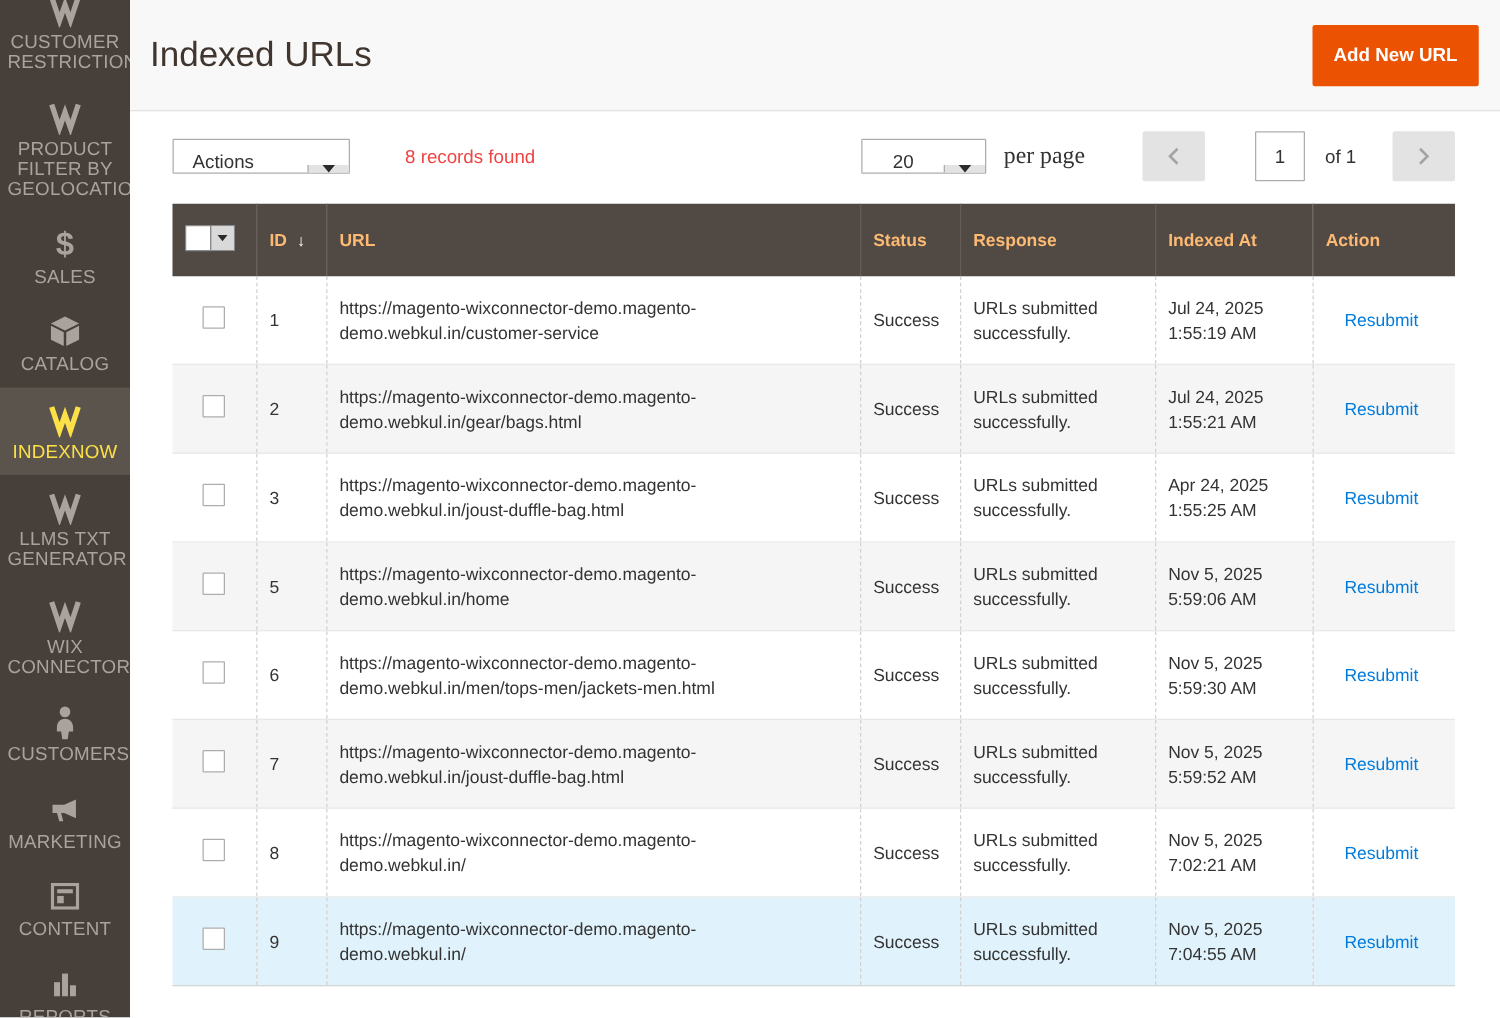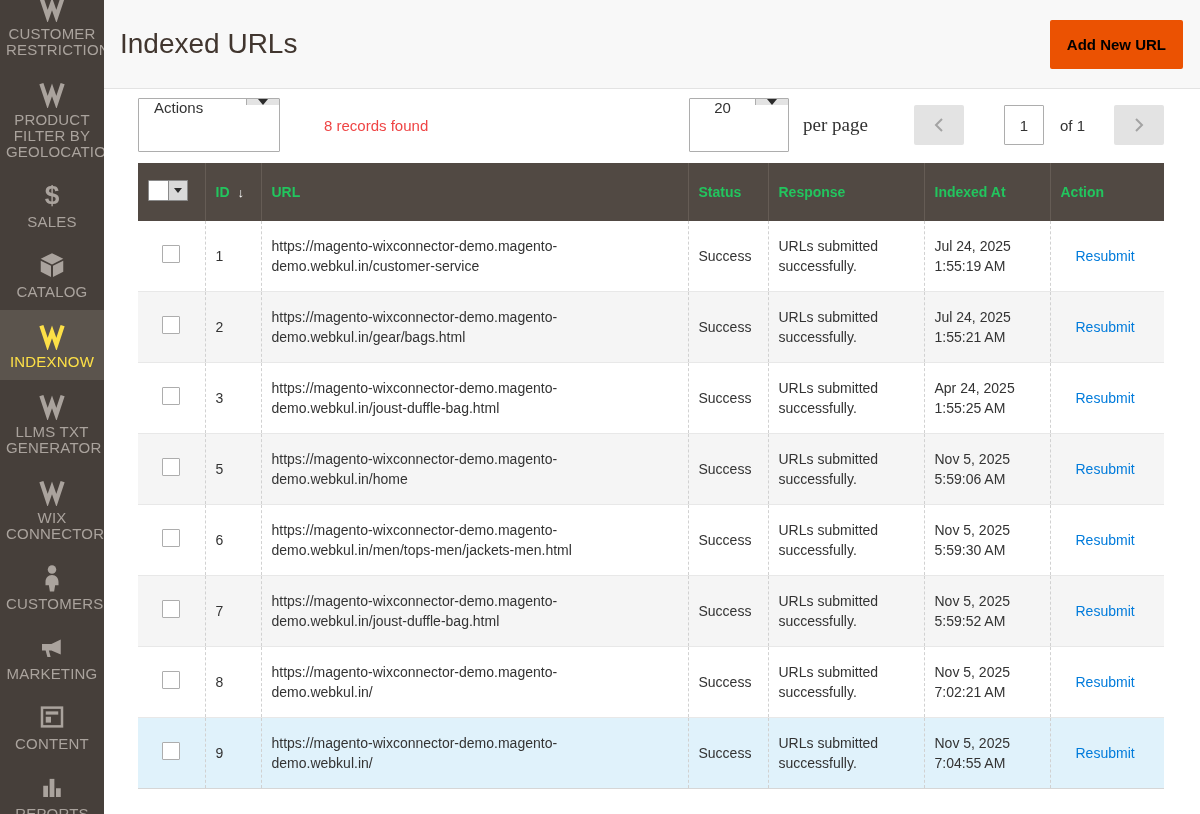--- a/index.html
+++ b/index.html
@@ -32,33 +32,33 @@
 
   .page-header {
     height:89px; flex:0 0 89px;
     background: var(--header-band-bg, #f8f8f8);
     border-bottom:1px solid #e3e3e3;
     display:flex; align-items:center; justify-content:space-between;
     padding:0 17px 0 16px;
   }
   .page-title { font-size:28px; font-weight:400; color:#41362f; }
   .btn-primary {
-    background: var(--accent, #eb5202); color:#000000;
+    background: var(--accent, #eb5202); color:#ffffff;
     font-family:inherit; font-size:15px; font-weight:700;
     border:0; border-radius:2px; padding:16px 17px; cursor:pointer;
   }
 
   
   .toolbar {
     height:72px; flex:0 0 72px;
     display:flex; align-items:center;
     padding:0 36px 0 34px;
   }
   .split-select {
-    display:inline-flex; align-items:flex-start; height:54px;
+    display:inline-flex; align-items:flex-end; height:28px;
     background:#fff; border:1px solid #adadad; border-radius:1px; cursor:pointer;
   }
   .split-select .value { display:flex; align-items:center; font-size:15px; color:#333; }
   .split-select .arrow {
     width:33px; background:#e3e3e3; border-left:1px solid #adadad;
     display:flex; align-items:center; justify-content:center;
   }
   .caret-down {
     width:0; height:0;
     border-left:5px solid transparent; border-right:5px solid transparent;
@@ -84,21 +84,21 @@
     border:1px solid #adadad; border-radius:1px;
     text-align:center; font-size:15px; color:#333; font-family:inherit;
   }
   .page-of { font-size:15px; margin-left:16px; }
 
   
   .grid-wrap { padding:2px 36px 0 34px; }
   table.grid { width:100%; border-collapse:collapse; table-layout:fixed; }
   .grid thead th {
     background: var(--grid-header-bg, #514943);
-    color:#22c55e; font-size:14px; font-weight:700; text-align:left;
+    color:#fdba74; font-size:14px; font-weight:700; text-align:left;
     padding:17px 10px; border-left:1px solid #655c55; vertical-align:middle;
   }
   .grid thead th:first-child { border-left:0; }
   .grid tbody td {
     font-size:14px; color:#333; line-height:20px;
     padding:15px 10px; vertical-align:middle;
     border-left:1px dashed #d1d1d1; border-bottom:1px solid #e8e8e8;
   }
   .grid tbody td:first-child { border-left:0; }
   .grid tbody tr.alt { background: var(--row-alt-bg, #f5f5f5); }

